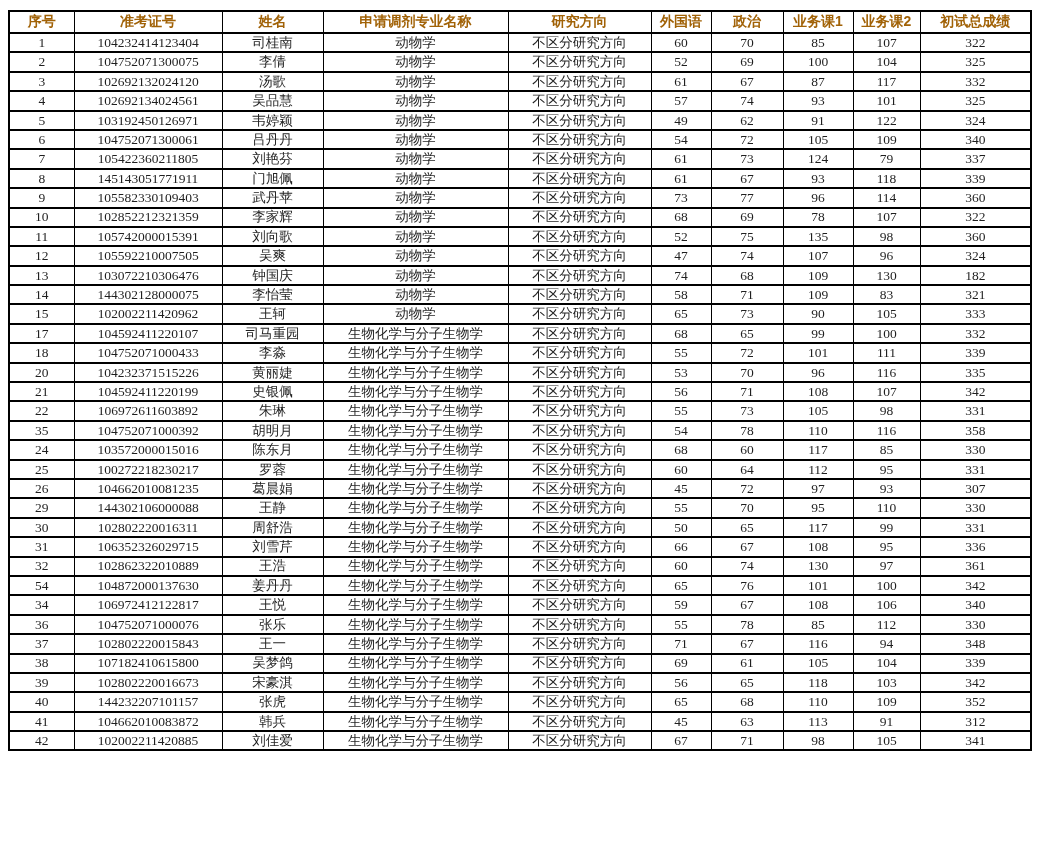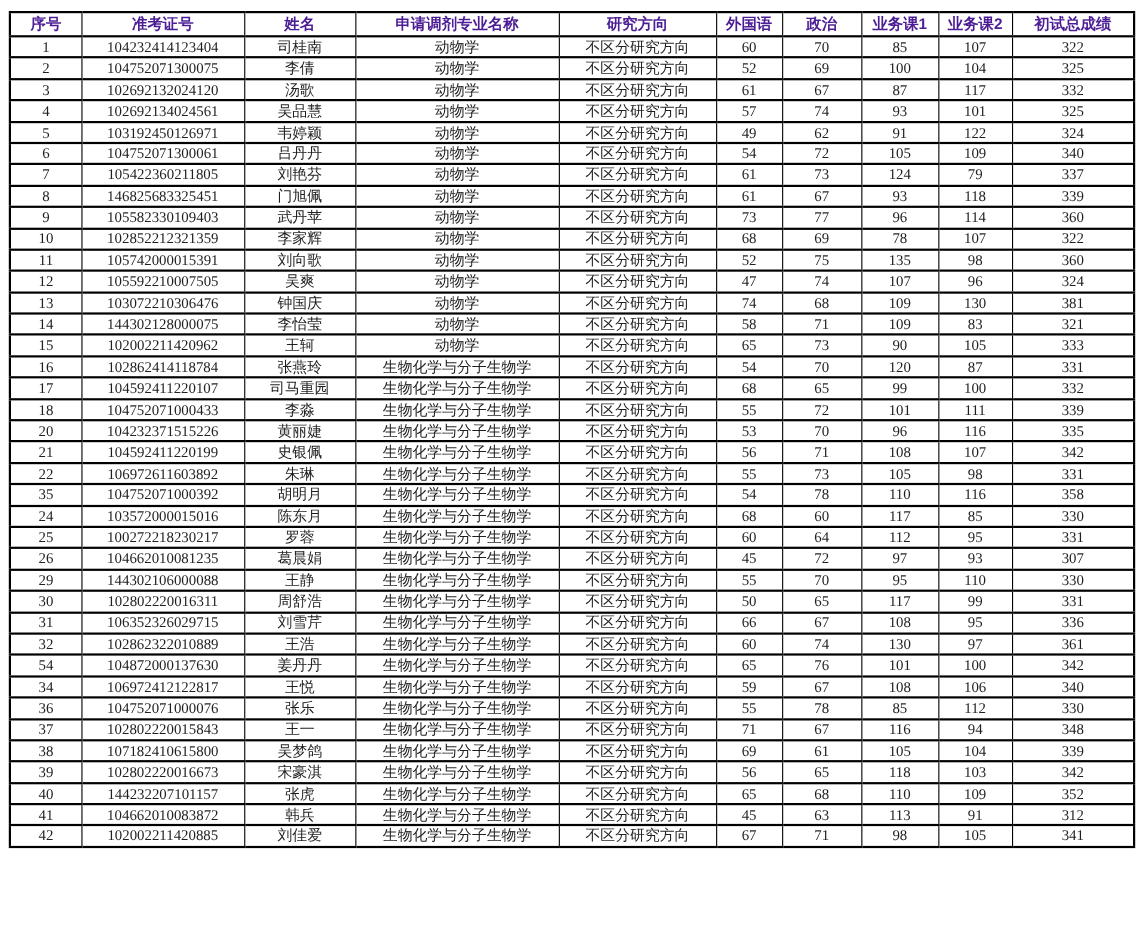--- a/index.html
+++ b/index.html
@@ -38,21 +38,21 @@
     white-space: nowrap;
   }
   table.score-table {
     border: 2px solid #000;
   }
   table.score-table th {
     height: 20px;
     font-family: "Liberation Sans", "DejaVu Sans", sans-serif;
     font-weight: bold;
     font-size: 14px;
-    color: #4c1d95;
+    color: #a16207;
     margin-top: 32px;
   }
   table.score-table td {
     height: 17.4px;
     font-family: "Liberation Serif", "DejaVu Serif", serif;
     font-weight: normal;
     font-size: 13.5px;
     color: #1f1f1f;
     line-height: 1;
   }
@@ -168,21 +168,21 @@
           <td>动物学</td>
           <td>不区分研究方向</td>
           <td>61</td>
           <td>73</td>
           <td>124</td>
           <td>79</td>
           <td>337</td>
         </tr>
         <tr>
           <td>8</td>
-          <td>146825683325451</td>
+          <td>145143051771911</td>
           <td>门旭佩</td>
           <td>动物学</td>
           <td>不区分研究方向</td>
           <td>61</td>
           <td>67</td>
           <td>93</td>
           <td>118</td>
           <td>339</td>
         </tr>
         <tr>
@@ -236,21 +236,21 @@
         <tr>
           <td>13</td>
           <td>103072210306476</td>
           <td>钟国庆</td>
           <td>动物学</td>
           <td>不区分研究方向</td>
           <td>74</td>
           <td>68</td>
           <td>109</td>
           <td>130</td>
-          <td>381</td>
+          <td>182</td>
         </tr>
         <tr>
           <td>14</td>
           <td>144302128000075</td>
           <td>李怡莹</td>
           <td>动物学</td>
           <td>不区分研究方向</td>
           <td>58</td>
           <td>71</td>
           <td>109</td>
@@ -263,32 +263,20 @@
           <td>王轲</td>
           <td>动物学</td>
           <td>不区分研究方向</td>
           <td>65</td>
           <td>73</td>
           <td>90</td>
           <td>105</td>
           <td>333</td>
         </tr>
         <tr>
-          <td>16</td>
-          <td>102862414118784</td>
-          <td>张燕玲</td>
-          <td>生物化学与分子生物学</td>
-          <td>不区分研究方向</td>
-          <td>54</td>
-          <td>70</td>
-          <td>120</td>
-          <td>87</td>
-          <td>331</td>
-        </tr>
-        <tr>
           <td>17</td>
           <td>104592411220107</td>
           <td>司马重园</td>
           <td>生物化学与分子生物学</td>
           <td>不区分研究方向</td>
           <td>68</td>
           <td>65</td>
           <td>99</td>
           <td>100</td>
           <td>332</td>

